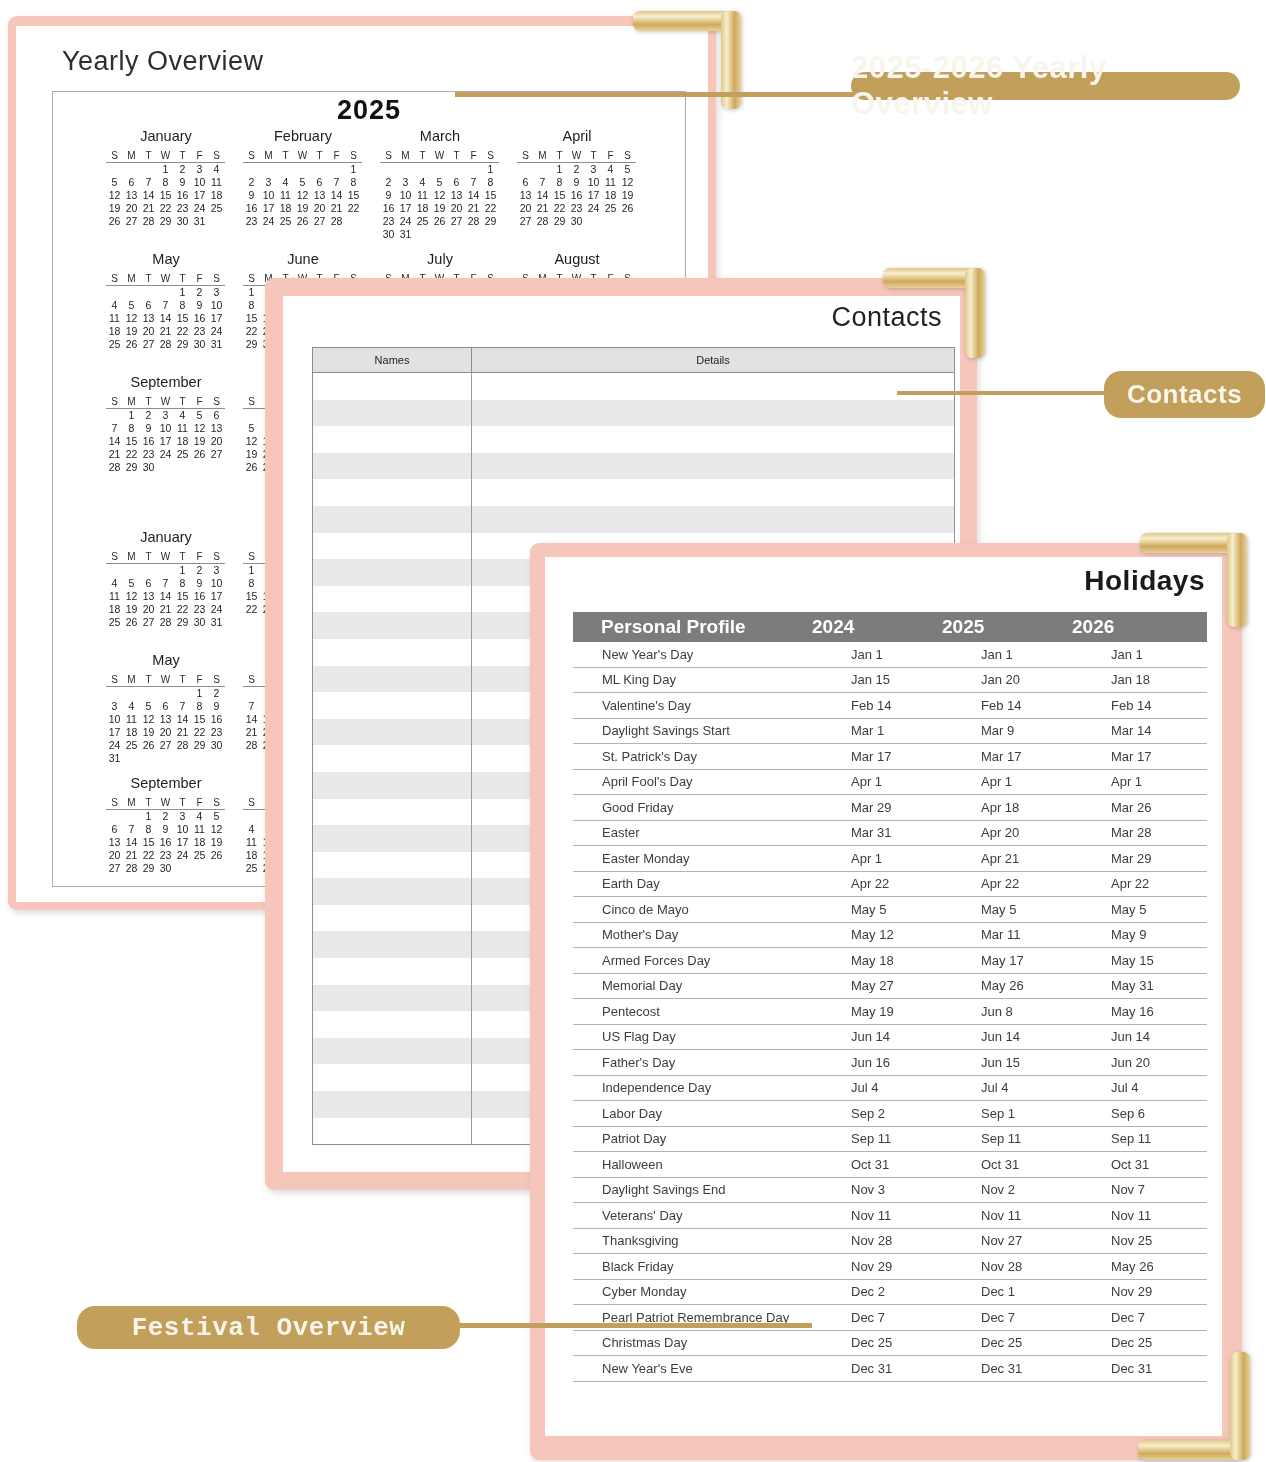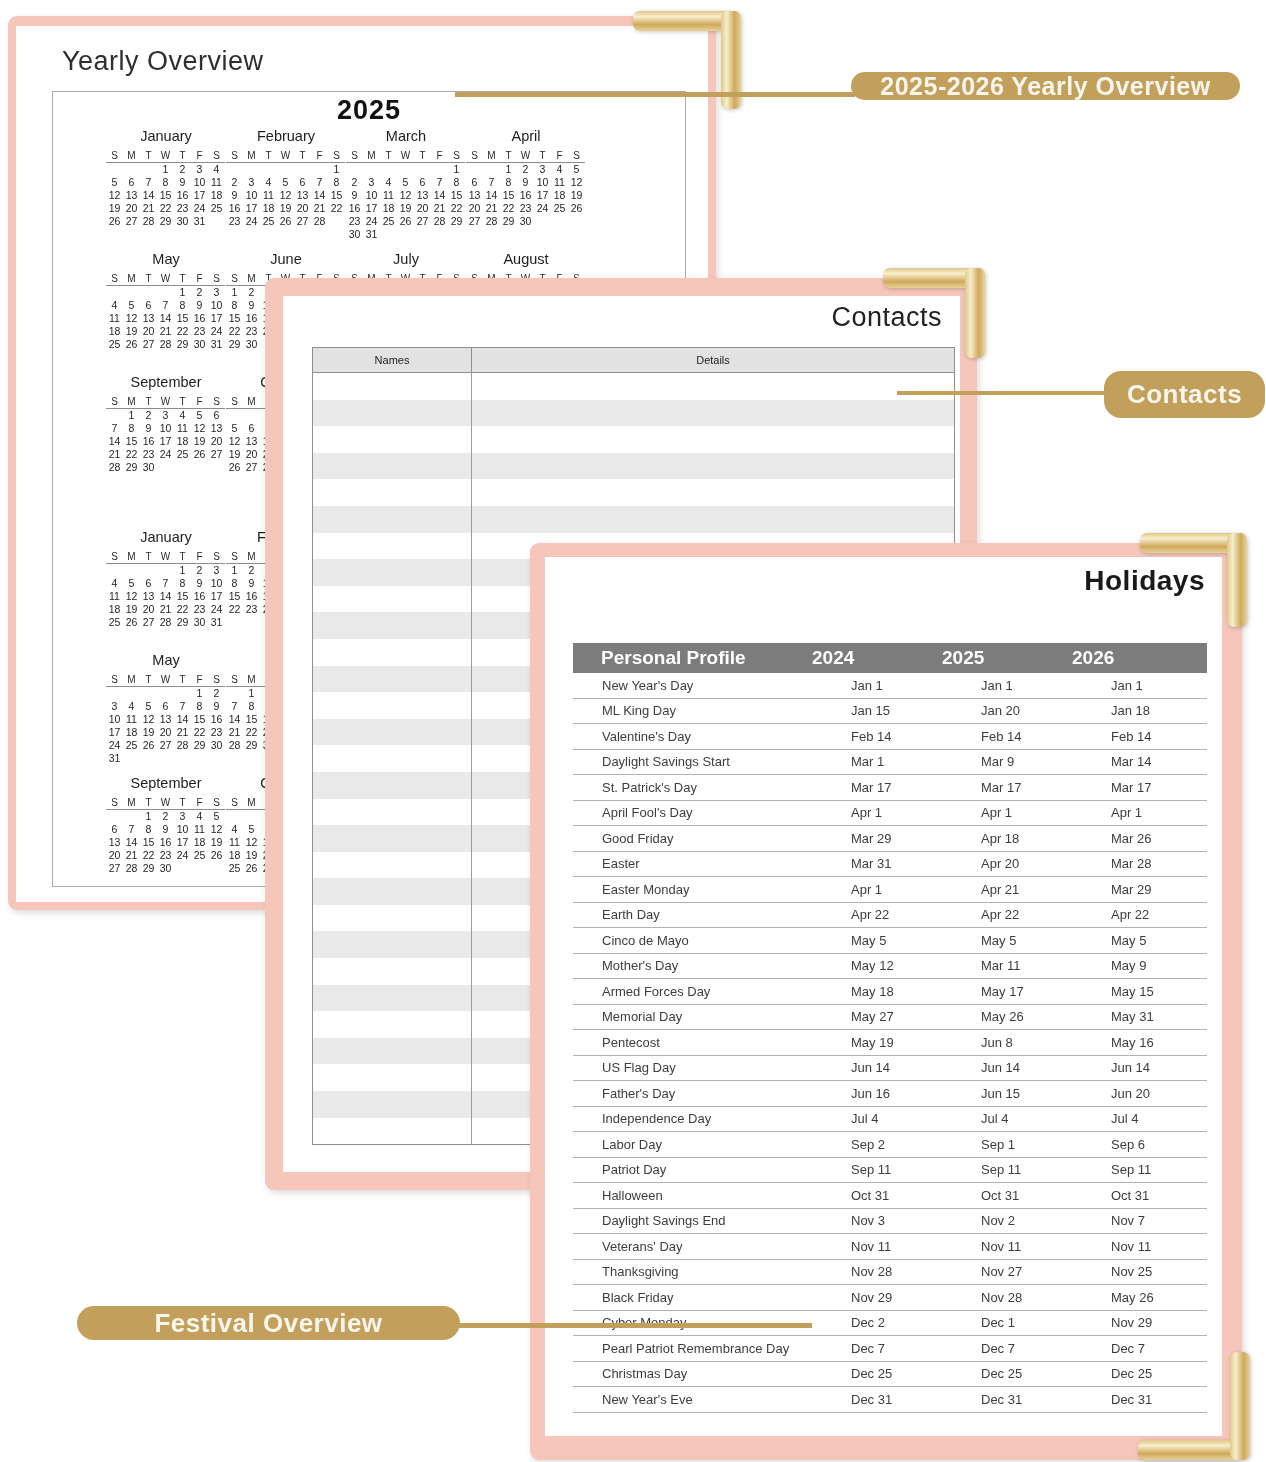--- a/index.html
+++ b/index.html
@@ -16,21 +16,21 @@
   #yearly-page .paper{left:8px;top:10px;width:692px;height:876px;}
   #contacts-page{left:265px;top:278px;width:712px;height:912px;z-index:2;}
   #contacts-page .paper{left:18px;top:18px;width:677px;height:876px;}
   #holidays-page{left:530px;top:543px;width:712px;height:917px;z-index:3;}
   #holidays-page .paper{left:15px;top:14px;width:677px;height:879px;}
 
   
   .yo-title{position:absolute;left:46px;top:20px;font-size:27px;color:#2e2e2e;letter-spacing:.5px;}
   .cal-box{position:absolute;left:36px;top:65px;width:634px;height:796px;border:1px solid #ababab;}
   .cal-year{text-align:center;font-size:27px;font-weight:bold;color:#111;margin:3px 0 2px 0;letter-spacing:1px;}
-  .cal-row{display:flex;padding-left:53px;margin-bottom:10px;}
+  .cal-row{display:flex;gap:17px;padding-left:53px;margin-bottom:10px;}
   .cal-row.gap-large{margin-bottom:42px;}
   .month{width:120px;height:113px;}
   .m-name{text-align:center;font-size:14.5px;color:#1d1d1d;height:17px;line-height:17px;margin-bottom:5px;}
   .wk-row,.d-row{display:flex;}
   .wk-row{border-bottom:1px solid #8d8d8d;width:119px;}
   .wk-row span{width:17px;text-align:center;font-size:10px;color:#2a2a2a;height:12px;line-height:12px;}
   .d-row span{width:17px;text-align:center;font-size:10.5px;color:#1f1f1f;height:13px;line-height:13px;}
 
   
   .ct-title{position:absolute;top:6px;right:18px;font-size:27px;color:#222;letter-spacing:.5px;}
@@ -39,21 +39,21 @@
   .ct-head div{font-size:11px;color:#222;text-align:center;line-height:25px;}
   .ct-h1{width:159px;border-right:1px solid #8f8f8f;}
   .ct-h2{flex:1;}
   .ct-row{display:flex;height:26.6px;background:#ffffff;}
   .ct-row.alt{background:#e9e9e9;}
   .ct-c1{width:159px;border-right:1px solid #9b9b9b;}
   .ct-c2{flex:1;}
 
   
   .hd-title{position:absolute;top:8px;right:17px;font-size:28px;font-weight:bold;color:#1a1a1a;letter-spacing:.5px;}
-  .hd-table{position:absolute;left:28px;top:55px;width:634px;margin-top:31px;}
+  .hd-table{position:absolute;left:28px;top:55px;width:634px;}
   .hd-head{display:flex;height:30px;background:var(--hd-head,#7c7c7c);align-items:center;}
   .hd-head div{color:#ffffff;font-weight:bold;font-size:19px;}
   .hd-hname{width:239px;padding-left:28px;}
   .hd-hyear{width:130px;text-align:left;}
   .hd-hyear:last-child{width:135px;}
   .hd-row{display:flex;height:25.5px;align-items:center;border-bottom:1px solid #b3b3b3;}
   .hd-row div{font-size:13px;color:#3d3d3d;}
   .hd-name{width:239px;padding-left:29px;}
   .hd-date{width:130px;padding-left:39px;}
   .hd-date:last-child{width:135px;}
@@ -73,23 +73,23 @@
   #corner-holidays-bottom{left:608px;bottom:0px;width:112px;height:108px;}
 
   
   .lead{position:absolute;background:var(--gold,#c2a05c);z-index:7;}
   #lead-yearly{left:455px;top:92px;width:400px;height:5px;}
   #lead-contacts{left:897px;top:391px;width:212px;height:4px;}
   #lead-festival{left:455px;top:1323px;width:357px;height:5px;}
   .pill{position:absolute;z-index:8;background:var(--gold,#c2a05c);color:#f8f5ec;
         font-weight:bold;display:flex;align-items:center;justify-content:center;
         letter-spacing:.5px;}
-  #pill-yearly{left:851px;top:72px;width:389px;height:28px;border-radius:22px;font-size:25px;}
+  #pill-yearly{left:851px;top:72px;width:389px;height:28px;border-radius:22px;font-size:31px;}
   #pill-contacts{left:1104px;top:371px;width:161px;height:47px;border-radius:17px;font-size:26px;}
-  #pill-festival{left:77px;top:1306px;width:383px;height:34px;border-radius:18px;font-size:26px;}
+  #pill-festival{left:77px;top:1306px;width:383px;height:43px;border-radius:18px;font-size:26px;font-family:Liberation Mono, monospace;}
 </style>
 </head>
 <body>
 
 <div class="canvas">
 
   <section class="page" id="yearly-page">
     <div class="paper">
       <div class="yo-title">Yearly Overview</div>
       <div class="cal-box">

